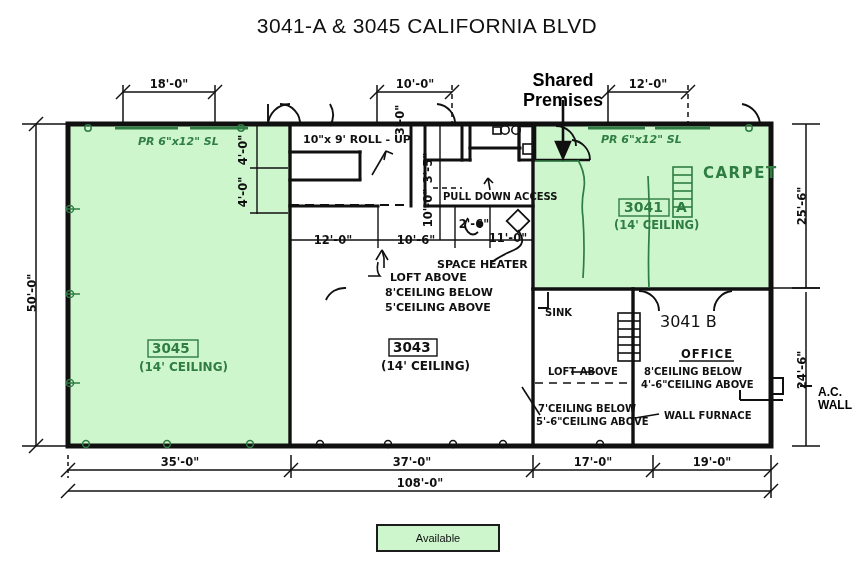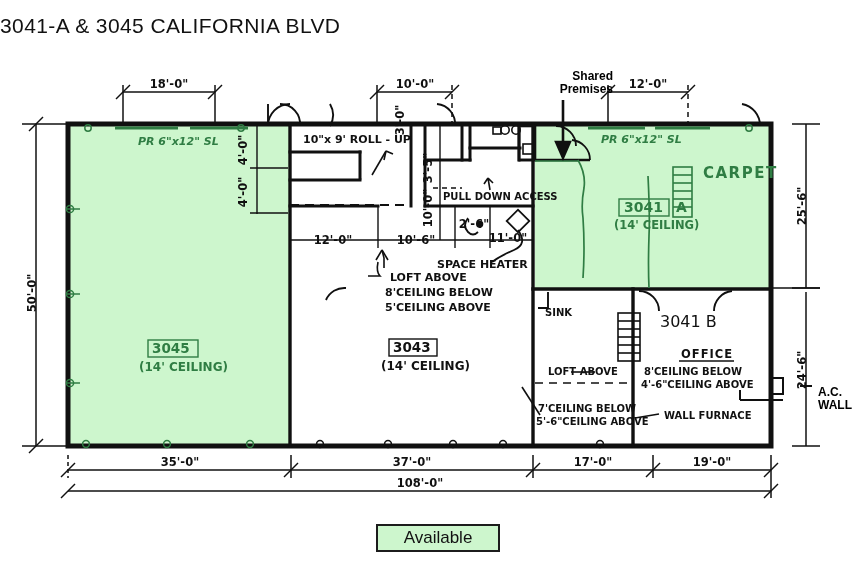--- a/index.html
+++ b/index.html
@@ -1,28 +1,28 @@
 <!DOCTYPE html>
 <html><head>
 <meta charset="utf-8">
 <style>
   html,body{margin:0;padding:0;background:#ffffff;}
   body{width:854px;height:588px;position:relative;overflow:hidden;
        font-family:"Liberation Sans",sans-serif;color:#000;}
   #plan{position:absolute;left:0;top:0;width:854px;height:588px;}
-  .page-title{position:absolute;left:0;top:14px;width:854px;
+  .page-title{position:absolute;left:0;top:14px;width:854px;text-align:center;
        font-size:21px;font-weight:400;letter-spacing:.4px;color:#111;}
-  .callout{position:absolute;font-size:12px;font-weight:700;line-height:1.12;
-       text-align:right;color:#000;}
+  .callout{position:absolute;font-size:18px;font-weight:700;line-height:1.12;
+       text-align:center;color:#000;}
   #shared-premises{left:513px;top:70px;width:100px;}
   #ac-unit{left:818px;top:386px;width:40px;text-align:left;font-weight:700;font-size:12px;}
   #legend-box{position:absolute;left:376px;top:524px;width:124px;height:28px;
        background:#cdf6cd;border:2px solid #1c1c1c;box-sizing:border-box;}
   #legend-label{position:absolute;left:376px;top:524px;width:124px;height:28px;
-       display:flex;align-items:center;justify-content:center;font-size:17px;color:#111;}
+       display:flex;align-items:center;justify-content:center;font-size:11px;color:#111;}
   svg text{font-family:"DejaVu Sans",sans-serif;}
 </style>
 </head>
 <body>
 
 <div class="page-title">3041-A &amp; 3045 CALIFORNIA BLVD</div>
 
 <svg id="plan" viewBox="0 0 854 588" xmlns="http://www.w3.org/2000/svg">
 
   <g>

